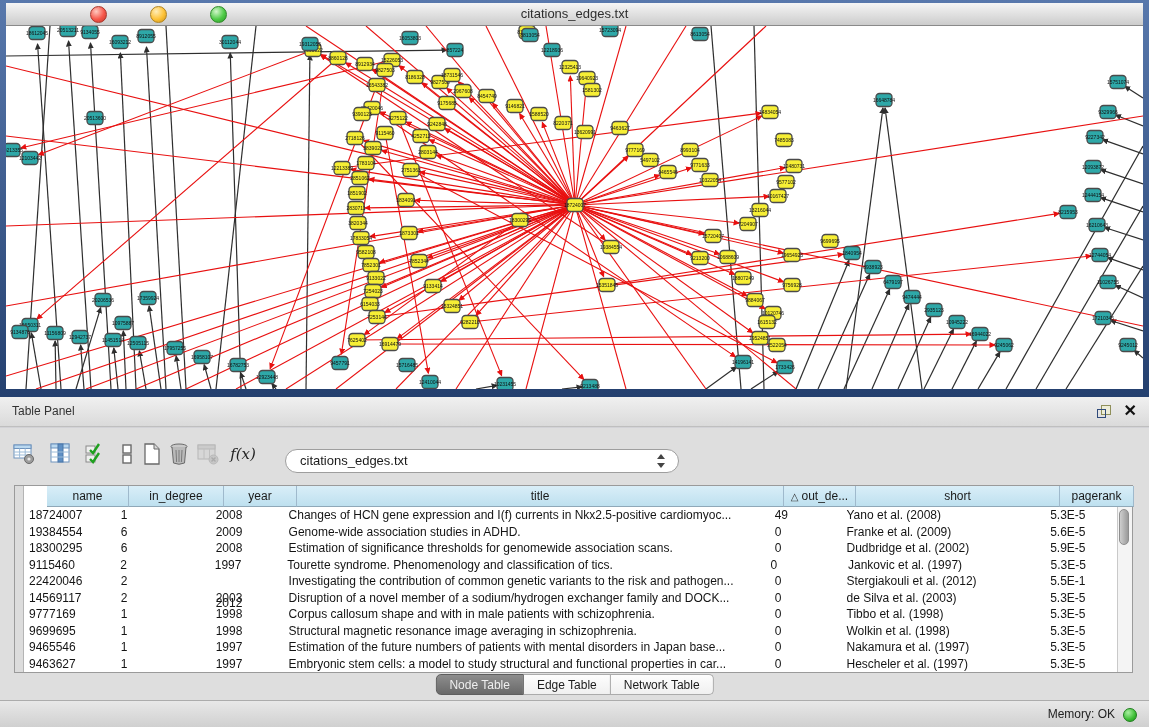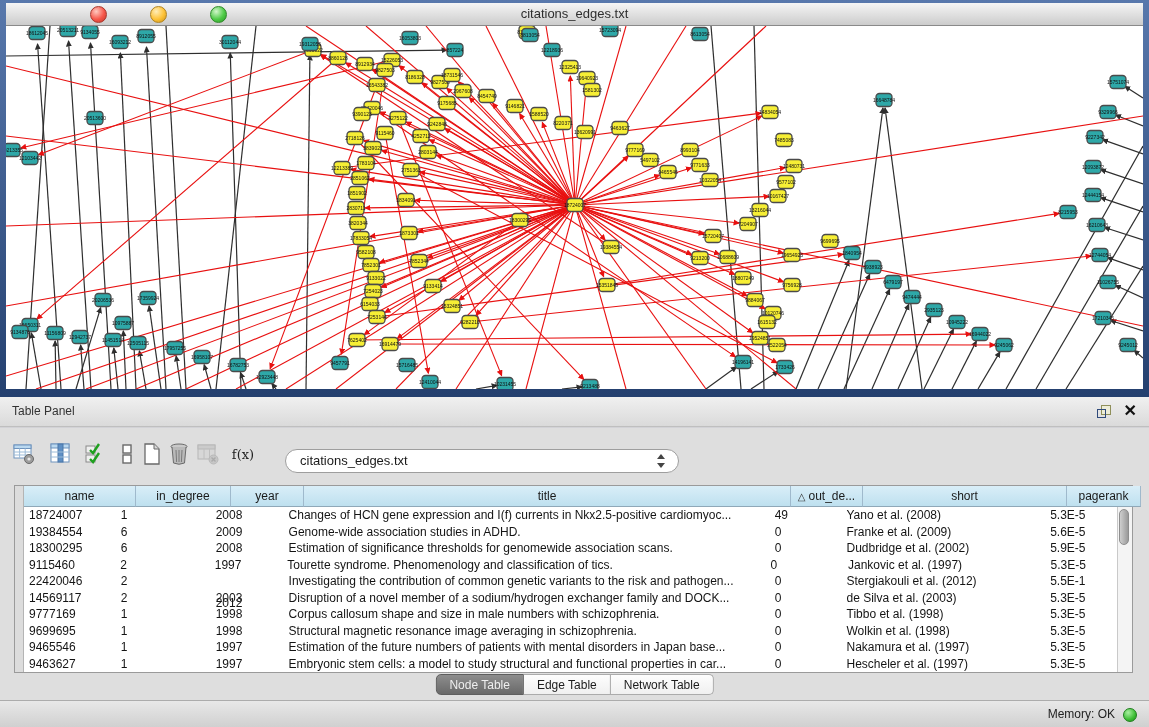--- a/index.html
+++ b/index.html
@@ -851,36 +851,36 @@
       <svg width="24" height="24" opacity="0.45">
           <rect x="2" y="3" width="17" height="14" fill="#CFCFCF" stroke="#8A8A8A"></rect>
           <rect x="2" y="3" width="17" height="4" fill="#B5B5B5" stroke="#8A8A8A"></rect>
           <line x1="8" y1="7" x2="8" y2="17" stroke="#9A9A9A"></line>
           <line x1="13.5" y1="7" x2="13.5" y2="17" stroke="#9A9A9A"></line>
           <circle cx="17.5" cy="17.5" r="4.5" fill="#ABABAB" stroke="#8A8A8A"></circle>
           <path d="M15.5 15.5 L19.5 19.5 M19.5 15.5 L15.5 19.5" stroke="#6E6E6E" stroke-width="1.4"></path>
         </svg>
     </button>
     <button class="tb" style="left:226px;width:34px">
-      <span style="font-family:'DejaVu Serif',serif;font-size:13px;color:#222">f(x)</span>
+      <span style="font-family:'DejaVu Serif',serif;font-style:italic;font-size:15px;color:#222">f(x)</span>
     </button>
 
     <div class="combo">
       <span class="combo-text">citations_edges.txt</span>
       <span class="combo-arrows">
           <i class="up"></i>
           <i class="dn"></i>
         </span>
     </div>
 
     <div class="tablebox">
       <div class="gutter"></div>
       <div class="sb-topcap"></div>
       <div class="hrow" id="hrow">
-          <div class="hcell" style="width: 112px;">name</div>
+          <div class="hcell" style="width: 82px; margin-left: 23px;">name</div>
           <div class="hcell" style="width: 95px;">in_degree</div>
           <div class="hcell" style="width: 73px;">year</div>
           <div class="hcell" style="width: 487px;">title</div>
           <div class="hcell" style="width: 72px;"><span class="sort">△</span>out_de...</div>
           <div class="hcell" style="width: 204px;">short</div>
           <div class="hcell" style="width: 74px;">pagerank</div>
         </div>
       <div class="tbody" id="tbody">
           <div class="trow">
             <div class="tcell" style="width: 92px;">18724007</div>
@@ -933,21 +933,21 @@
             <div class="tcell" style="width: 73px;">2003</div>
             <div class="tcell" style="width: 487px;">Disruption of a novel member of a sodium/hydrogen exchanger family and DOCK...</div>
             <div class="tcell" style="width: 72px;">0</div>
             <div class="tcell" style="width: 204px;">de Silva et al. (2003)</div>
             <div class="tcell" style="width: 74px;">5.3E-5</div>
           </div>
           <div class="trow">
             <div class="tcell" style="width: 92px;">9777169</div>
             <div class="tcell" style="width: 95px;">1</div>
             <div class="tcell" style="width: 73px;">1998</div>
-            <div class="tcell" style="width: 487px;">Corpus callosum shape and size in male numbers with schizophrenia.</div>
+            <div class="tcell" style="width: 487px;">Corpus callosum shape and with in male patients with schizophrenia.</div>
             <div class="tcell" style="width: 72px;">0</div>
             <div class="tcell" style="width: 204px;">Tibbo et al. (1998)</div>
             <div class="tcell" style="width: 74px;">5.3E-5</div>
           </div>
           <div class="trow">
             <div class="tcell" style="width: 92px;">9699695</div>
             <div class="tcell" style="width: 95px;">1</div>
             <div class="tcell" style="width: 73px;">1998</div>
             <div class="tcell" style="width: 487px;">Structural magnetic resonance image averaging in schizophrenia.</div>
             <div class="tcell" style="width: 72px;">0</div>

